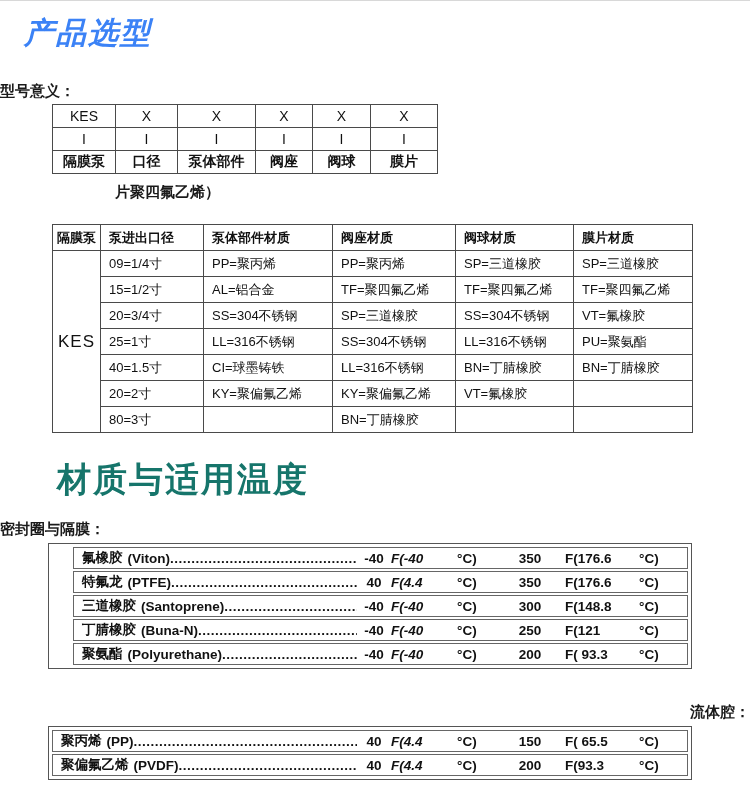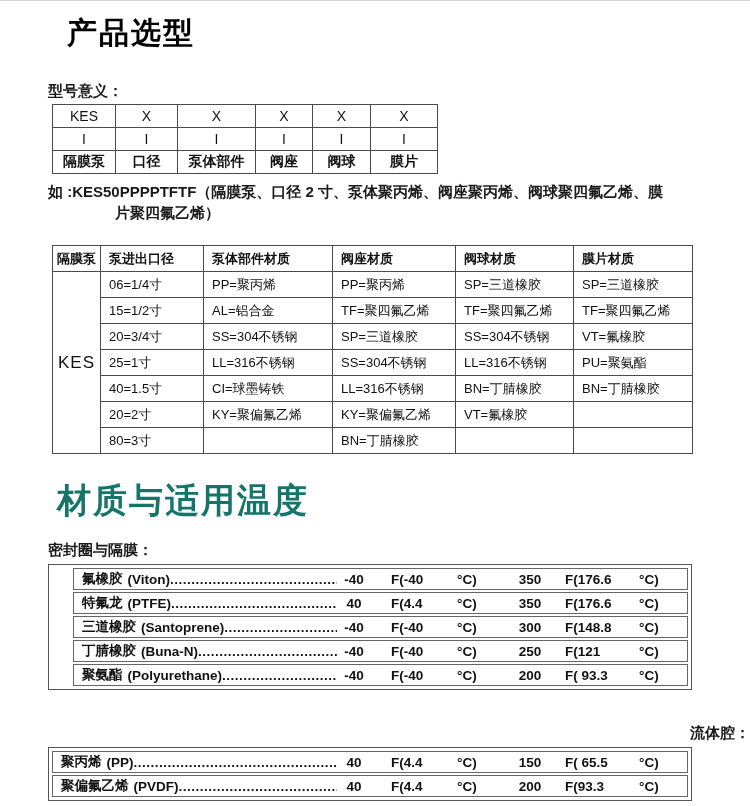--- a/index.html
+++ b/index.html
@@ -6,29 +6,29 @@
   html, body { background: #ffffff; }
   body {
     width: 750px; height: 806px;
     font-family: "Liberation Sans", "DejaVu Sans", sans-serif;
     color: #111; overflow: hidden;
   }
   .page { width: 750px; height: 806px; border-top: 1px solid #d8d8d8; padding-top: 12px; }
 
   
   .h1 {
-    margin-left: 67px; font-size: 30px; font-weight: bold;
-    color: #000000; letter-spacing: 2px;
+    margin-left: 24px; font-size: 30px; font-weight: bold;
+    color: #3b82f6; letter-spacing: 2px; font-style: italic;
   }
   .h2 {
     margin-left: 57px; margin-top: 24px; font-size: 34px; font-weight: bold;
     color: #16756b; letter-spacing: 2px;
   }
   .small-label {
-    margin-left: 48px; font-size: 15px; font-weight: bold; color: #1a1a1a;
+    font-size: 15px; font-weight: bold; color: #1a1a1a;
   }
 
   
   .model-table {
     border-collapse: collapse; margin: 3px 0 0 52px; table-layout: fixed;
   }
   .model-table td {
     border: 1px solid #4a4a4a; height: 23px; text-align: center;
     font-size: 14px; padding: 0;
   }
@@ -61,21 +61,21 @@
   .temp-row {
     display: flex; align-items: center; border: 1px solid #666;
     height: 22px; padding: 0 10px 0 8px; font-size: 13.5px; font-weight: 600;
     white-space: nowrap;
   }
   .temp-row + .temp-row { margin-top: 2px; }
   .tname-zh { font-weight: bold; }
   .tname-en { margin-left: 5px; font-weight: 600; }
   .dots { flex: 1 1 0; min-width: 0; overflow: hidden; letter-spacing: 0.5px; }
   .flow  { width: 34px; text-align: center; flex: none; }
-  .clow  { width: 62px; margin-left: 20px; flex: none; }
+  .clow  { width: 62px; flex: none; font-style: italic; }
   .unit  { width: 38px; margin-left: 4px; flex: none; }
   .fhigh { width: 46px; margin-left: 12px; text-align: center; flex: none; }
   .chigh { width: 70px; margin-left: 12px; flex: none; }
 </style>
 </head>
 <body>
 
 <div class="page">
 
   <div class="h1">产品选型</div>
@@ -113,21 +113,20 @@
       <td>口径</td>
       <td>泵体部件</td>
       <td>阀座</td>
       <td>阀球</td>
       <td>膜片</td>
     </tr>
   </tbody>
     </table>
 
   <div class="example">
-    <div class="line1">如 :KES50PPPPTFTF（隔膜泵、口径 2 寸、泵体聚丙烯、阀座聚丙烯、阀球聚四氟乙烯、膜</div>
     <div class="line2">片聚四氟乙烯）</div>
   </div>
 
   <table class="sel-table">
     <colgroup>
       <col style="width:48px">
         <col style="width:103px">
         <col style="width:129px">
       <col style="width:123px">
         <col style="width:118px">
@@ -137,21 +136,21 @@
         <tr>
       <th class="c0">隔膜泵</th>
       <th>泵进出口径</th>
       <th>泵体部件材质</th>
       <th>阀座材质</th>
       <th>阀球材质</th>
       <th>膜片材质</th>
     </tr>
     <tr>
       <td class="series" rowspan="7">KES</td>
-      <td>06=1/4寸</td>
+      <td>09=1/4寸</td>
       <td>PP=聚丙烯</td>
       <td>PP=聚丙烯</td>
       <td>SP=三道橡胶</td>
       <td>SP=三道橡胶</td>
     </tr>
     <tr>
       <td>15=1/2寸</td>
       <td>AL=铝合金</td>
       <td>TF=聚四氟乙烯</td>
       <td>TF=聚四氟乙烯</td>

